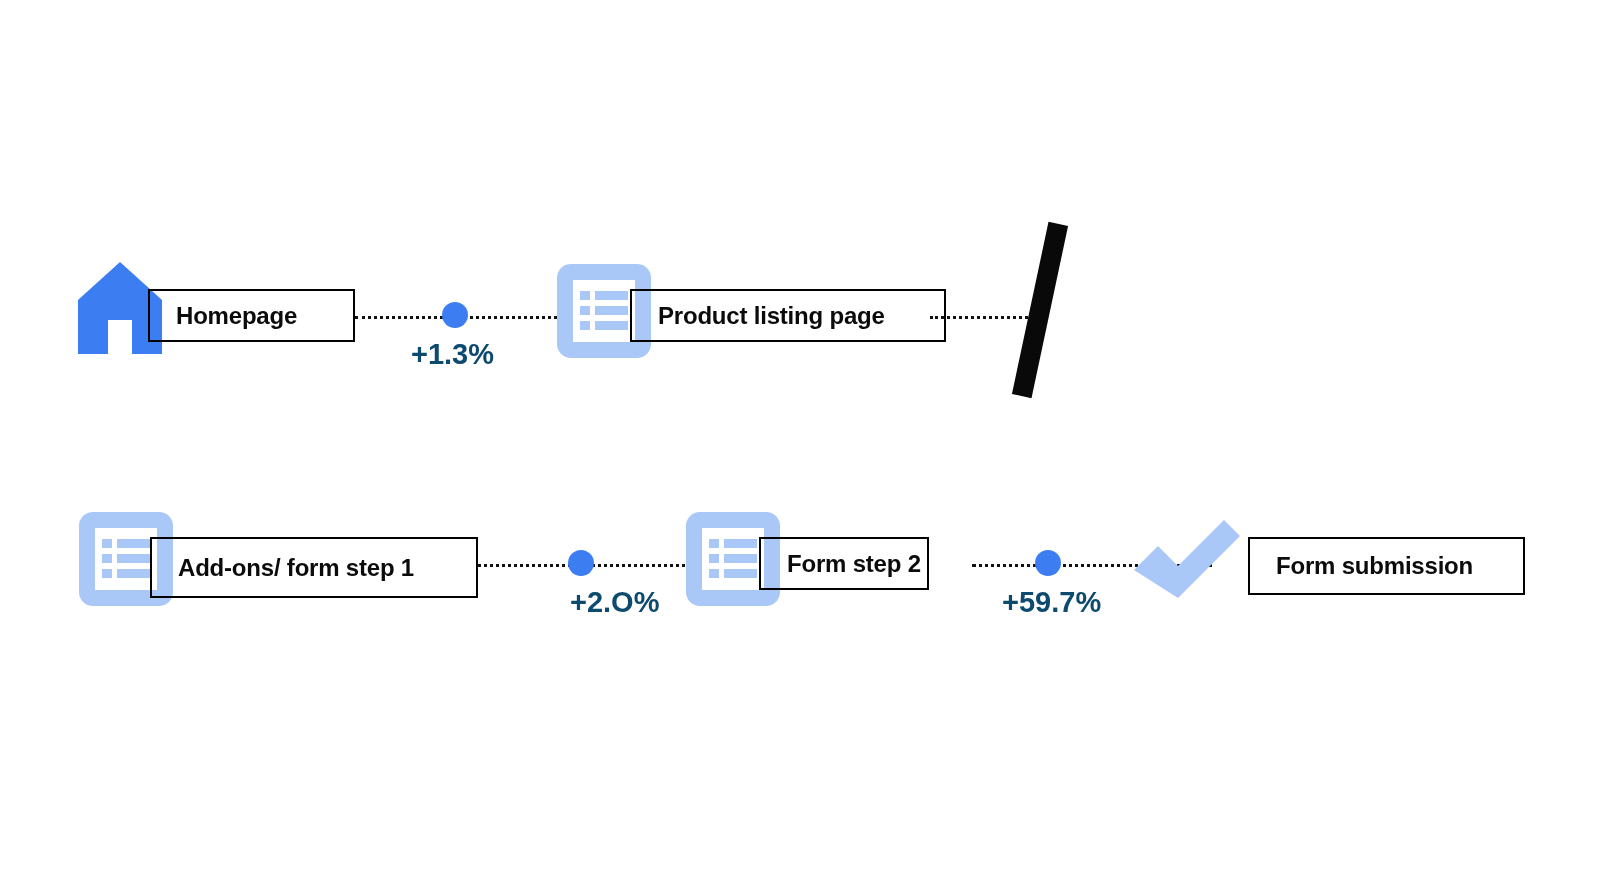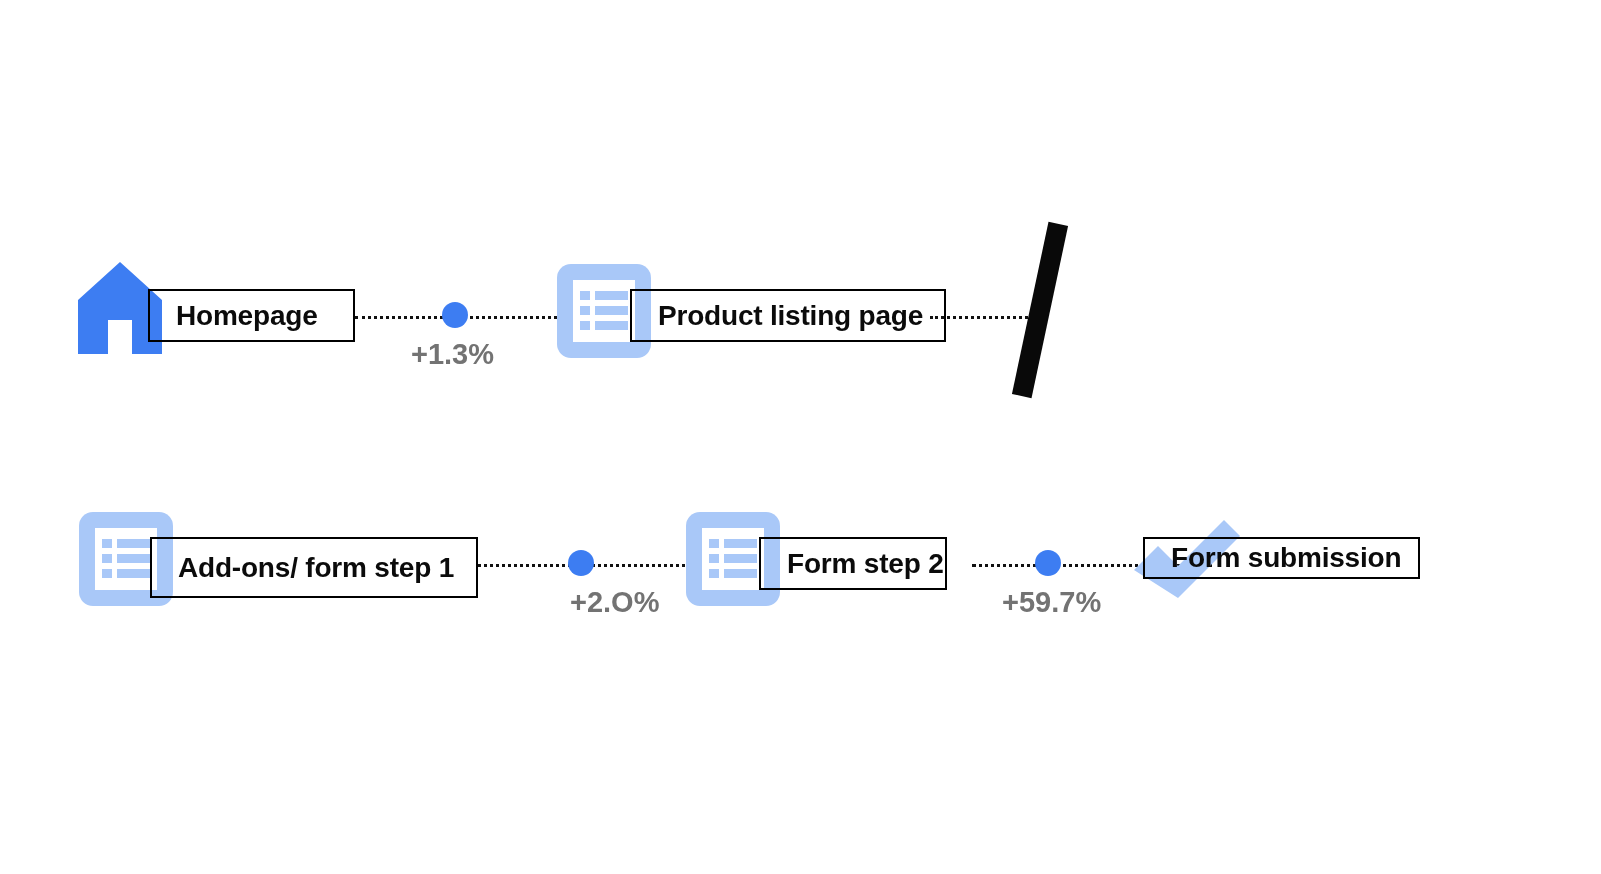--- a/index.html
+++ b/index.html
@@ -33,21 +33,21 @@
     box-sizing: border-box;
     background: transparent;
     border: 2px solid #000000;
     display: flex;
     align-items: center;
     z-index: 4;
   }
   .node-label {
     font-family: "Liberation Sans", sans-serif;
     font-weight: 700;
-    font-size: 28px;
+    font-size: 24px;
     letter-spacing: -0.2px;
     color: #0b0b0b;
     white-space: nowrap;
     padding-left: 26px;
     line-height: 1;
   }
 
   
   .delta-dot {
     position: absolute;
@@ -55,21 +55,21 @@
     height: 26px;
     border-radius: 50%;
     background: #3d7df2;
     z-index: 3;
   }
   .delta-text {
     position: absolute;
     font-family: "Liberation Sans", sans-serif;
     font-weight: 700;
     font-size: 29px;
-    color: #737373;
+    color: #0c4a6e;
     white-space: nowrap;
     z-index: 3;
   }
 
   
   .icon-wrap {
     position: absolute;
     z-index: 2;
   }
   .icon-wrap svg { display: block; }
@@ -156,30 +156,30 @@
       <rect x="16" y="16" width="62" height="62" fill="#ffffff"></rect>
       <rect x="23" y="27" width="10" height="9" fill="#a9c8f8"></rect>
       <rect x="38" y="27" width="33" height="9" fill="#a9c8f8"></rect>
       <rect x="23" y="42" width="10" height="9" fill="#a9c8f8"></rect>
       <rect x="38" y="42" width="33" height="9" fill="#a9c8f8"></rect>
       <rect x="23" y="57" width="10" height="9" fill="#a9c8f8"></rect>
       <rect x="38" y="57" width="33" height="9" fill="#a9c8f8"></rect>
     </svg>
   </div>
 
-  <div class="node-box" style="left:759px; top:537px; width:188px; height:53px;">
+  <div class="node-box" style="left:759px; top:537px; width:170px; height:53px;">
     <span class="node-label">Form step 2</span>
   </div>
 
   <div class="delta-dot" style="left:1035px; top:550px;"></div>
   <div class="delta-text" style="left:1002px; top:586px;">+59.7%</div>
 
   <div class="icon-wrap icon-behind" style="left:1128px; top:508px; width:118px; height:110px;">
     <svg width="118" height="110" viewBox="0 0 118 110" aria-hidden="true">
       <path d="M6 62 L30 38 L50 58 L96 12 L112 28 L50 90 Z" fill="#a9c8f8"></path>
     </svg>
   </div>
 
-  <div class="node-box" style="left:1143px; top:537px; width:277px; height:42px;">
+  <div class="node-box" style="left:1248px; top:537px; width:277px; height:58px;">
     <span class="node-label">Form submission</span>
   </div>
 
 </div>
 
 </body></html>

